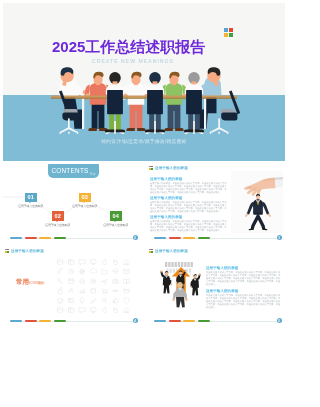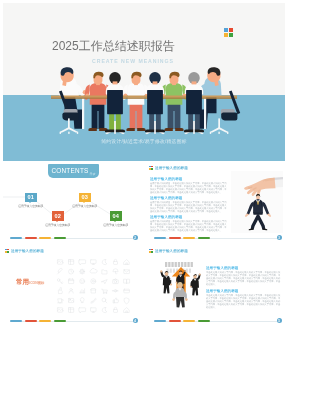--- a/index.html
+++ b/index.html
@@ -4,21 +4,21 @@
 <style>
   html,body{margin:0;padding:0;}
   body{width:288px;height:407px;background:#ffffff;font-family:"Liberation Sans",sans-serif;overflow:hidden;}
   .page{position:relative;width:288px;height:407px;background:#fff;}
   .slide{position:absolute;background:#ffffff;overflow:hidden;}
 
   
   #cover{left:3px;top:3px;width:282px;height:158px;background:#f6f6f5;}
   #cover .sky{position:absolute;left:0;top:0;width:100%;height:92px;background:#f6f6f5;}
   #cover .floor{position:absolute;left:0;top:92px;width:100%;height:66px;background:#80bcd5;}
-  #cover .title{position:absolute;left:49px;top:35px;font-size:12px;font-weight:400;color:#737373;letter-spacing:0px;white-space:nowrap;}
+  #cover .title{position:absolute;left:49px;top:35px;font-size:15px;font-weight:700;color:#6d28d9;letter-spacing:0px;white-space:nowrap;}
   #cover .subtitle{position:absolute;left:89px;top:55px;font-size:5.2px;font-weight:700;color:#c3d9e3;letter-spacing:0.95px;white-space:nowrap;}
   #cover .mslogo{position:absolute;left:221px;top:25px;width:9px;height:9px;}
   #cover .mslogo i{position:absolute;width:4px;height:4px;display:block;}
   #cover .tagline{position:absolute;left:0;top:135px;width:100%;text-align:center;font-size:4.8px;color:#d8eaf1;letter-spacing:.25px;}
   #cover svg.illus{position:absolute;left:0;top:0;}
 
   
   .s{width:138px;height:80px;}
   .s .hdr{position:absolute;left:2px;top:2.6px;display:flex;align-items:center;gap:1.8px;}
   .s .hdr .ms{width:4.2px;height:4.2px;position:relative;flex:none;}

